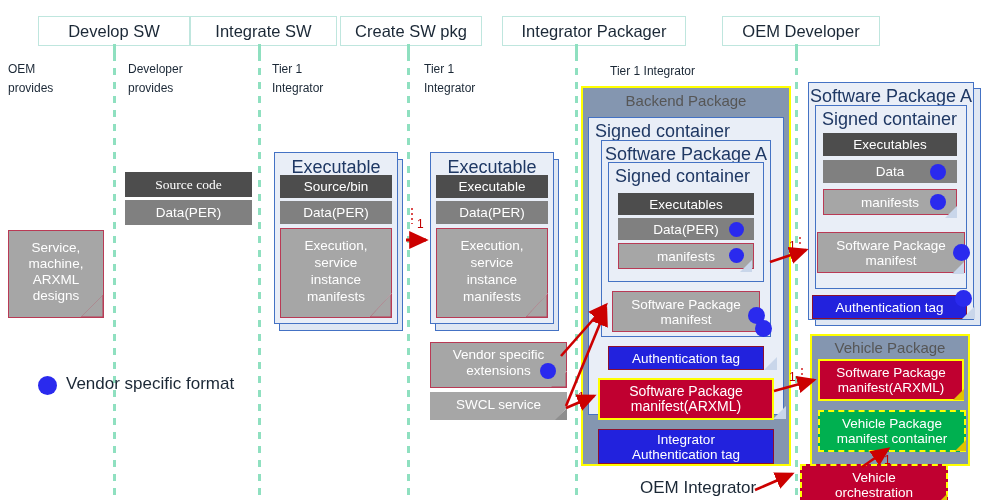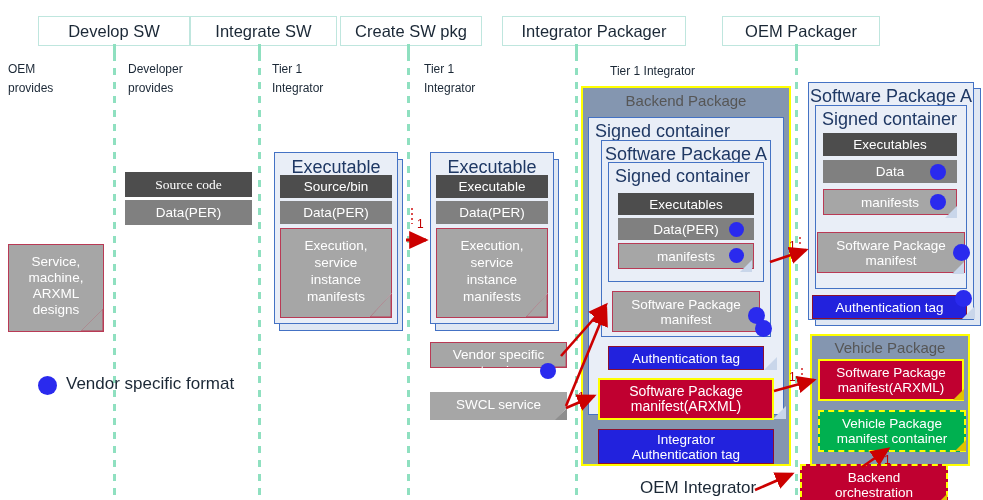--- a/index.html
+++ b/index.html
@@ -65,21 +65,21 @@
   <div class="lane-line" style="left:113px;"></div>
   <div class="lane-line" style="left:258px;"></div>
   <div class="lane-line" style="left:407px;"></div>
   <div class="lane-line" style="left:575px;"></div>
   <div class="lane-line" style="left:795px;"></div>
 
   <div class="phase" style="left:38px;width:150px;">Develop SW</div>
   <div class="phase" style="left:190px;width:145px;">Integrate SW</div>
   <div class="phase" style="left:340px;width:140px;">Create SW pkg</div>
   <div class="phase" style="left:502px;width:182px;">Integrator Packager</div>
-  <div class="phase" style="left:722px;width:156px;">OEM Packager</div>
+  <div class="phase" style="left:722px;width:156px;">OEM Developer</div>
 
   <div class="phase-stem" style="left:113px;"></div>
   <div class="phase-stem" style="left:258px;"></div>
   <div class="phase-stem" style="left:407px;"></div>
   <div class="phase-stem" style="left:575px;"></div>
   <div class="phase-stem" style="left:795px;"></div>
 
   <div class="role" style="left:8px;top:48px;">
     <div>OEM</div>
     <div>provides</div>
@@ -91,21 +91,21 @@
   <div class="role" style="left:272px;top:48px;">
     <div>Tier 1</div>
     <div>Integrator</div>
   </div>
   <div class="role" style="left:424px;top:48px;">
     <div>Tier 1</div>
     <div>Integrator</div>
   </div>
   <div class="role" style="left:610px;top:50px;">Tier 1 Integrator</div>
 
-  <div class="abs" style="left:8px;top:218px;width:96px;height:88px;margin-top:14px;">
+  <div class="abs" style="left:8px;top:218px;width:96px;height:88px;">
     <div style="position:absolute;inset:0;background:#a6a6a6;border:1.5px solid #b93a55;
                 clip-path:polygon(0 0,100% 0,100% 74%,76% 100%,0 100%);"></div>
     <div style="position:absolute;right:0;bottom:0;width:24px;height:24px;background:#b93a55;
                 clip-path:polygon(100% 0,100% 100%,0 100%);"></div>
     <div style="position:absolute;right:1.5px;bottom:1.5px;width:21px;height:21px;background:#a6a6a6;
                 clip-path:polygon(100% 0,100% 100%,0 100%);"></div>
     <div style="position:absolute;left:0;right:0;top:10px;text-align:center;color:#ffffff;font-size:13.5px;line-height:16px;">
       <div>Service,</div>
       <div>machine,</div>
       <div>ARXML</div>
@@ -153,21 +153,21 @@
     <div style="position:absolute;right:1.4px;bottom:1.4px;width:20px;height:22px;background:#a6a6a6;
                 clip-path:polygon(100% 0,100% 100%,0 100%);"></div>
     <div style="position:absolute;left:0;right:0;top:9px;text-align:center;color:#ffffff;font-size:13.5px;line-height:17px;">
       <div>Execution,</div>
       <div>service</div>
       <div>instance</div>
       <div>manifests</div>
     </div>
   </div>
 
-  <div class="abs" style="left:430px;top:330px;width:137px;height:26px;border-radius:6px;">
+  <div class="abs" style="left:430px;top:330px;width:137px;height:46px;border-radius:6px;">
     <div style="position:absolute;inset:0;background:#a6a6a6;border:1.4px solid #b93a55;
                 clip-path:polygon(0 0,100% 0,100% 62%,88% 100%,0 100%);"></div>
     <div style="position:absolute;right:0;bottom:0;width:17px;height:17px;background:#b93a55;
                 clip-path:polygon(100% 0,100% 100%,0 100%);"></div>
     <div style="position:absolute;right:1.4px;bottom:1.4px;width:15px;height:15px;background:#a6a6a6;
                 clip-path:polygon(100% 0,100% 100%,0 100%);"></div>
     <div style="position:absolute;left:0;right:0;top:5px;text-align:center;color:#ffffff;font-size:13.5px;line-height:16px;">
       <div>Vendor specific</div>
       <div>extensions</div>
     </div>
@@ -268,21 +268,21 @@
   </div>
   <div class="fold" style="left:953px;top:377px;border-left:11px solid transparent;border-bottom:11px solid #e2c200;"></div>
 
   <div class="blk green" style="left:818px;top:398px;width:148px;height:42px;flex-direction:column;font-size:13.5px;">
     <span>Vehicle Package</span>
     <span>manifest container</span>
   </div>
   <div class="fold" style="left:955px;top:428px;border-left:11px solid transparent;border-bottom:11px solid #e2c200;"></div>
 
   <div class="blk campaign" style="left:800px;top:452px;width:148px;height:42px;flex-direction:column;font-size:13.5px;">
-    <span>Backend</span>
+    <span>Vehicle</span>
     <span>orchestration</span>
   </div>
   <div class="fold" style="left:937px;top:482px;border-left:10px solid transparent;border-bottom:10px solid #e2c200;"></div>
 
   <div class="dot" style="left:38px;top:364px;width:19px;height:19px;"></div>
   <div class="legend-txt" style="left:66px;top:362px;">Vendor specific format</div>
 
   <div class="oem-int" style="left:640px;top:466px;">OEM Integrator</div>
 
   <div class="num1" style="left:789px;top:227px;">1</div>

